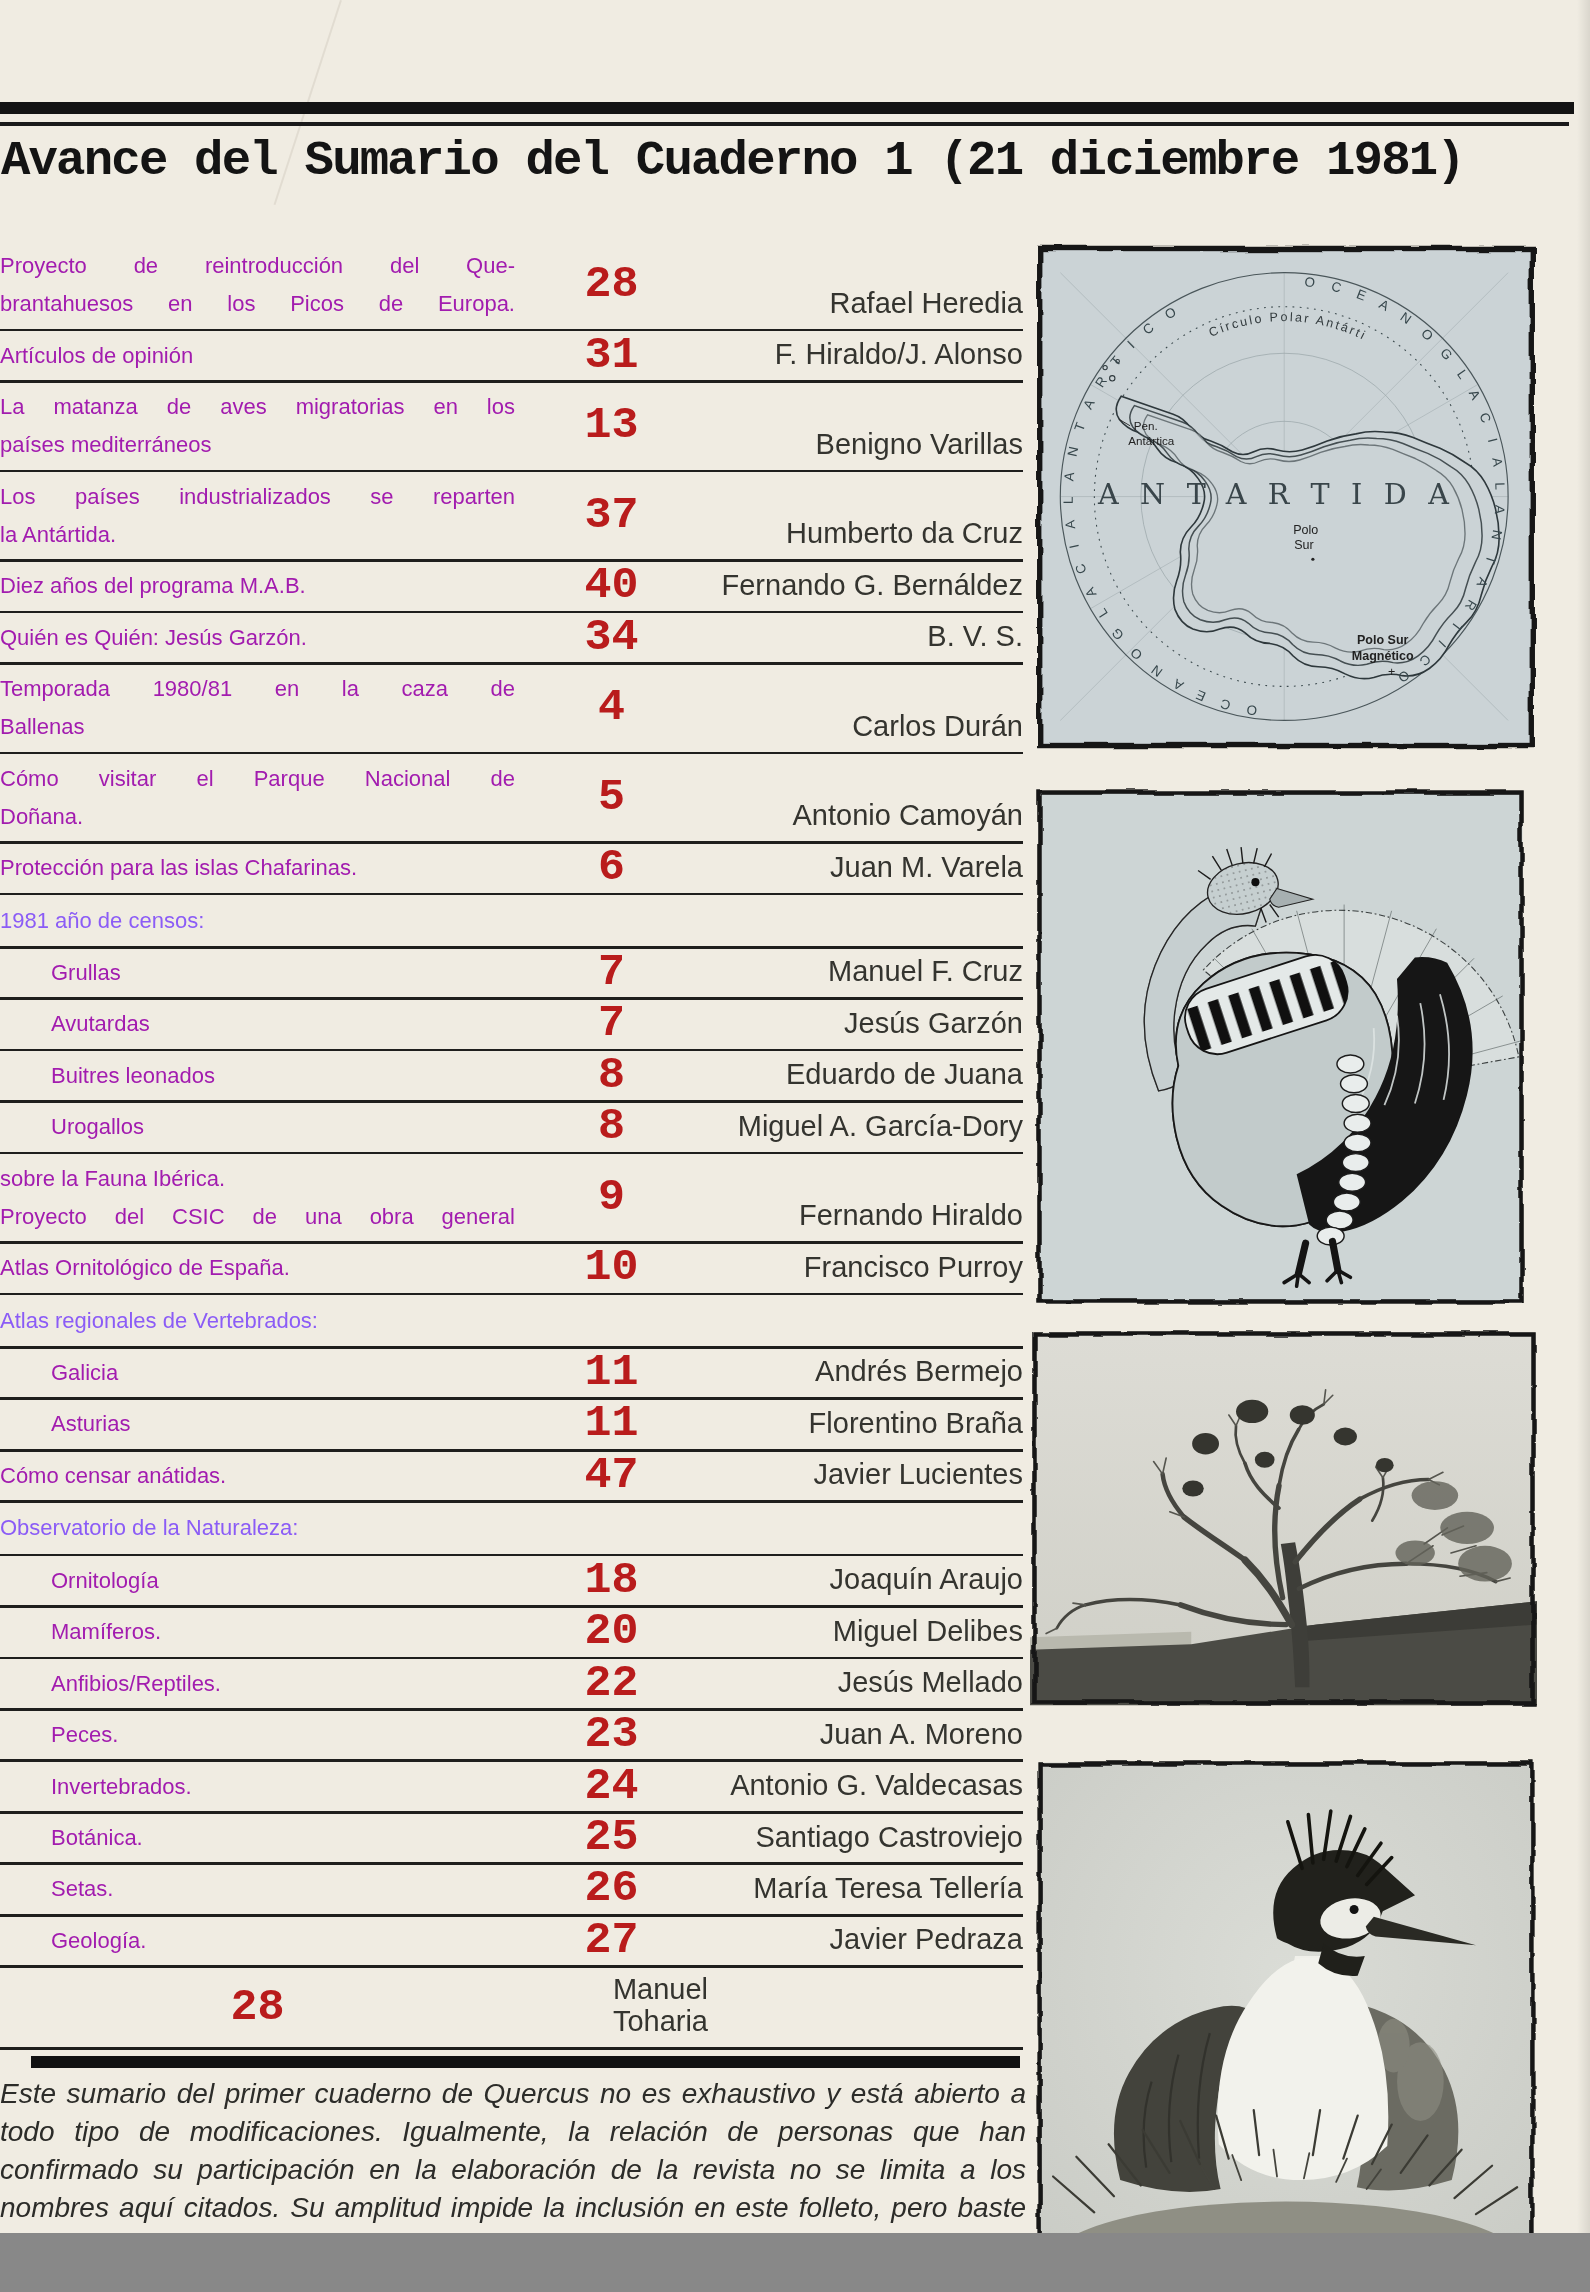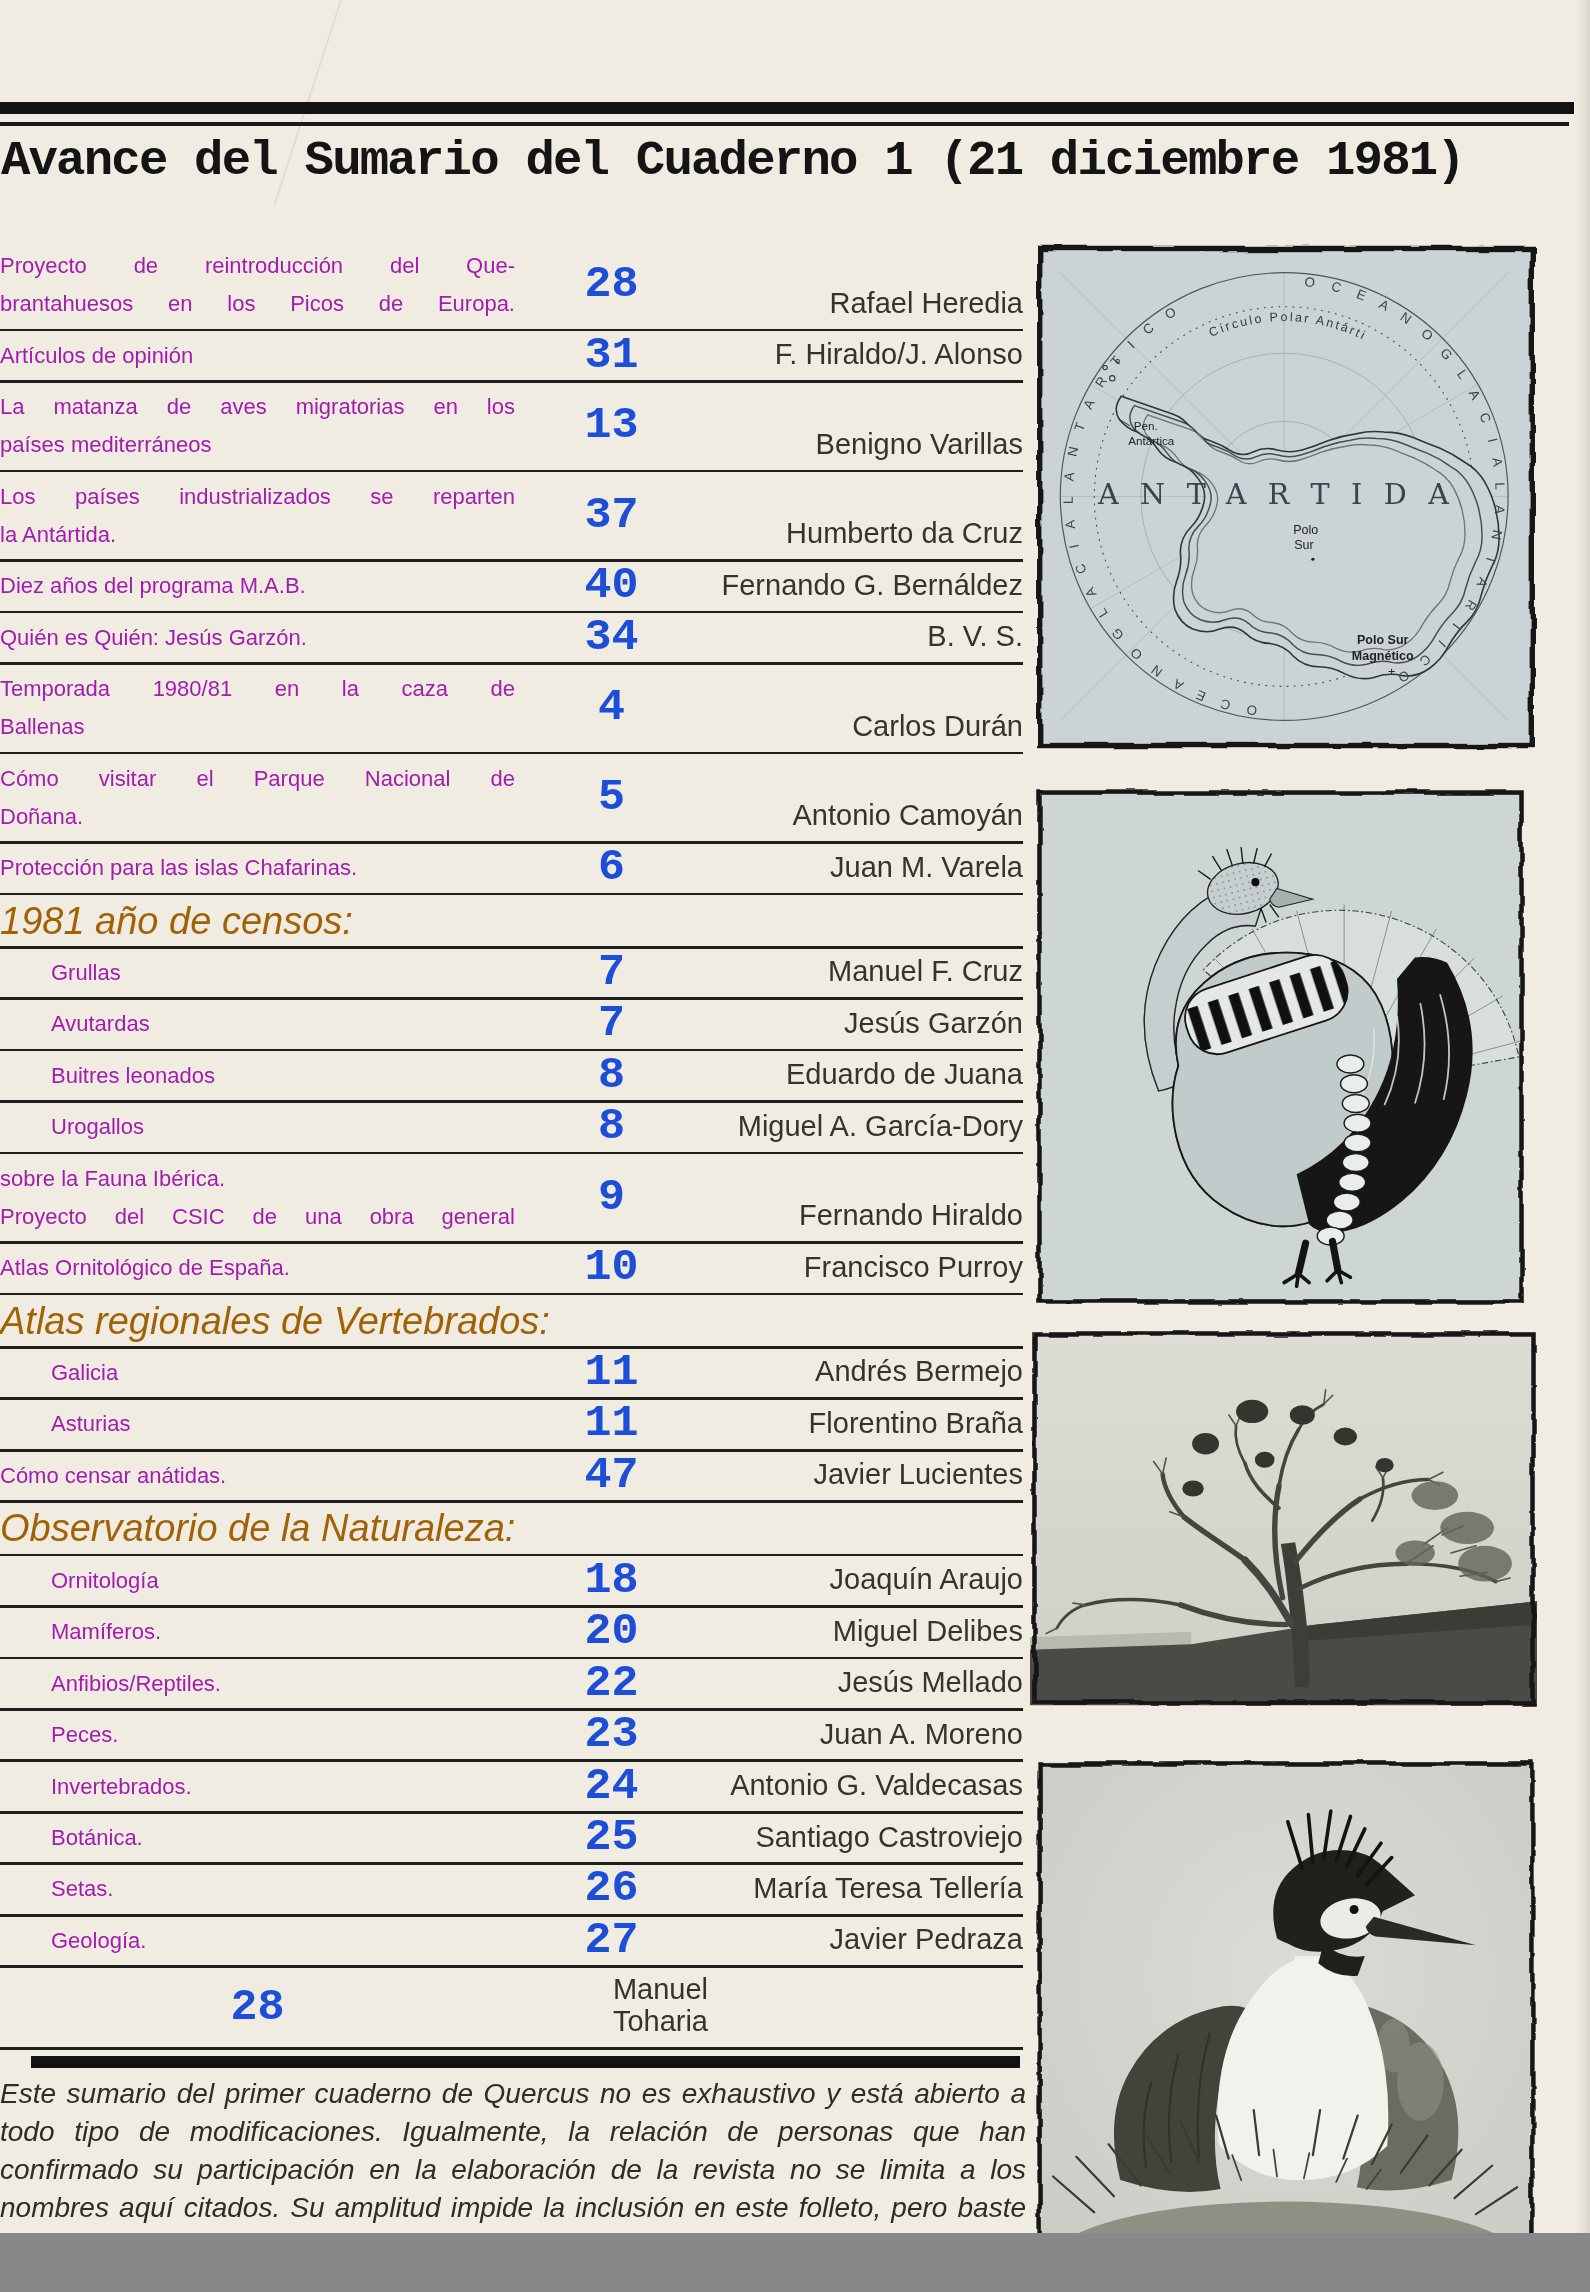--- a/index.html
+++ b/index.html
@@ -15,26 +15,26 @@
   .rule-thick{position:absolute;left:0;top:102px;width:1574px;height:11.6px;background:#131313;}
   .rule-thin{position:absolute;left:0;top:122px;width:1569px;height:3.6px;background:#1a1a1a;}
   .main-title{position:absolute;left:0.9px;top:133px;white-space:nowrap;
         font-family:"Liberation Mono","DejaVu Sans Mono",monospace;font-weight:bold;
         font-size:49px;letter-spacing:-1.8px;color:#141414;}
 
   
   .toc{position:absolute;left:0;top:242px;width:1023px;}
   .row.entry{display:grid;grid-template-columns:515px 193px 1fr;padding:5.4px 0;}
   .row.heading{padding:6.3px 0;}
-  .r-heading{font-size:38px;line-height:38px;color:#a16207;font-style:italic;}
+  .r-heading{font-size:22px;line-height:38px;color:#8b5cf6;}
   .tline{font-size:22px;line-height:38px;color:#a21caf;}
   .tline.fill{text-align:justify;text-align-last:justify;}
   .indent .r-title{padding-left:51px;}
   .r-page{font-family:"Liberation Mono","DejaVu Sans Mono",monospace;font-weight:bold;
-        font-size:45px;line-height:36px;align-self:center;text-align:center;color:#1d4ed8;}
+        font-size:45px;line-height:36px;align-self:center;text-align:center;color:#b91c1c;}
   .r-author{align-self:end;padding-bottom:4.5px;text-align:right;font-size:29px;
         line-height:32px;color:#34342f;}
   .sep{height:2.7px;background:#1f1f1d;}
   .endbar{margin:6.3px 0 0 31px;width:989px;height:11.6px;background:#121212;}
 
   
   .footer-note{position:absolute;left:0;top:2047px;width:1026px;
         font-style:italic;font-size:28px;line-height:38px;color:#2c2c29;
         text-align:justify;}
 

